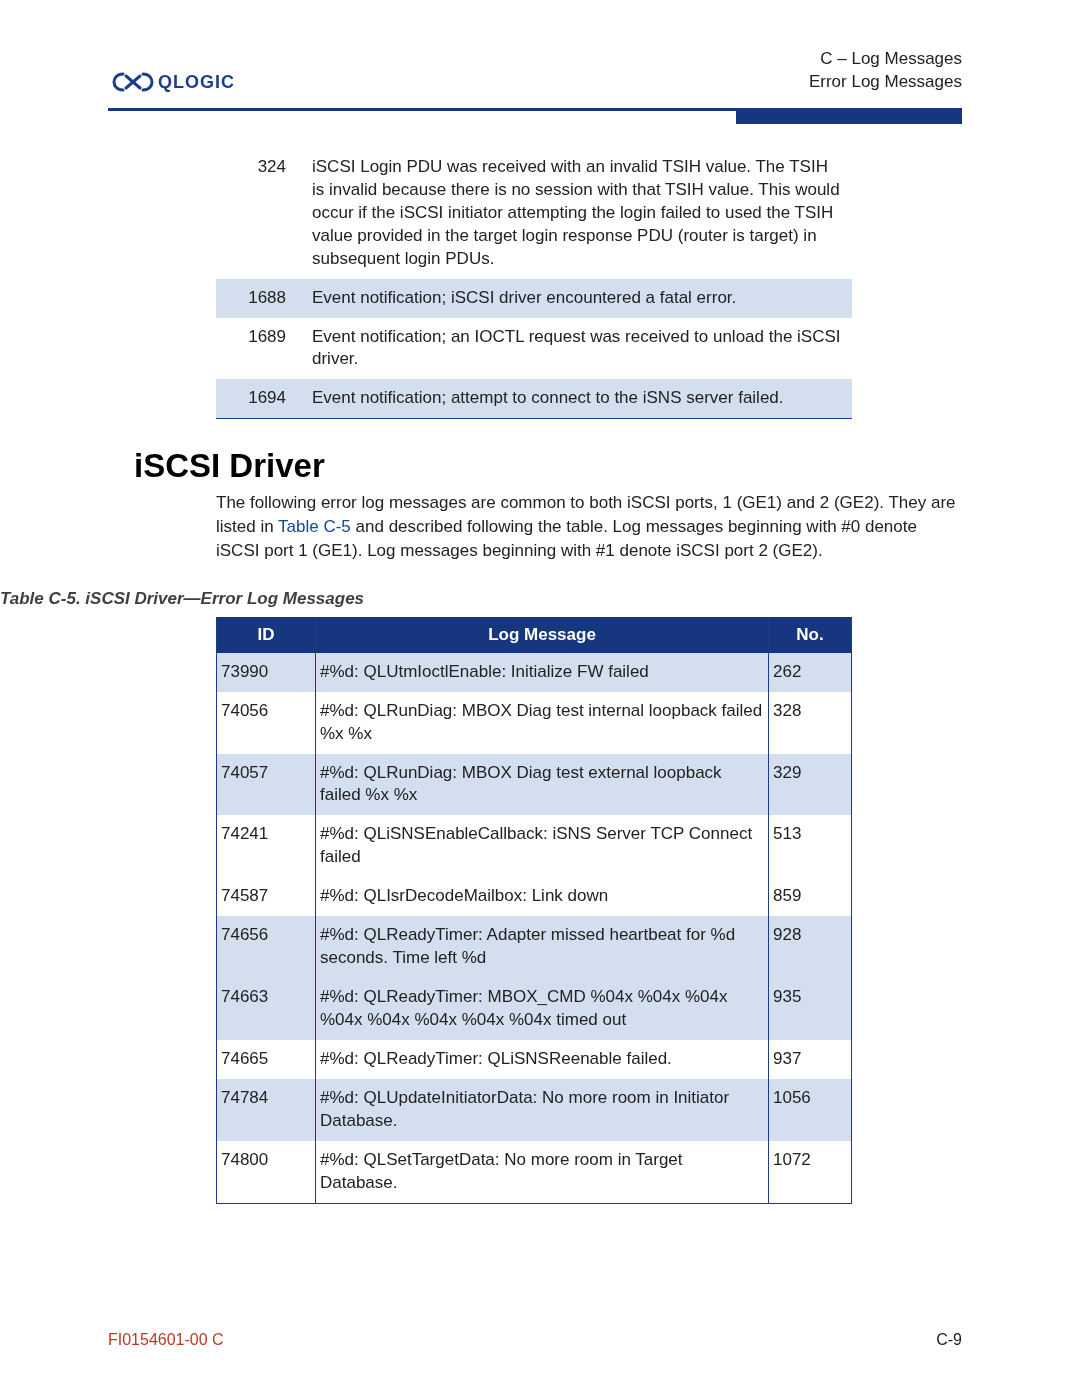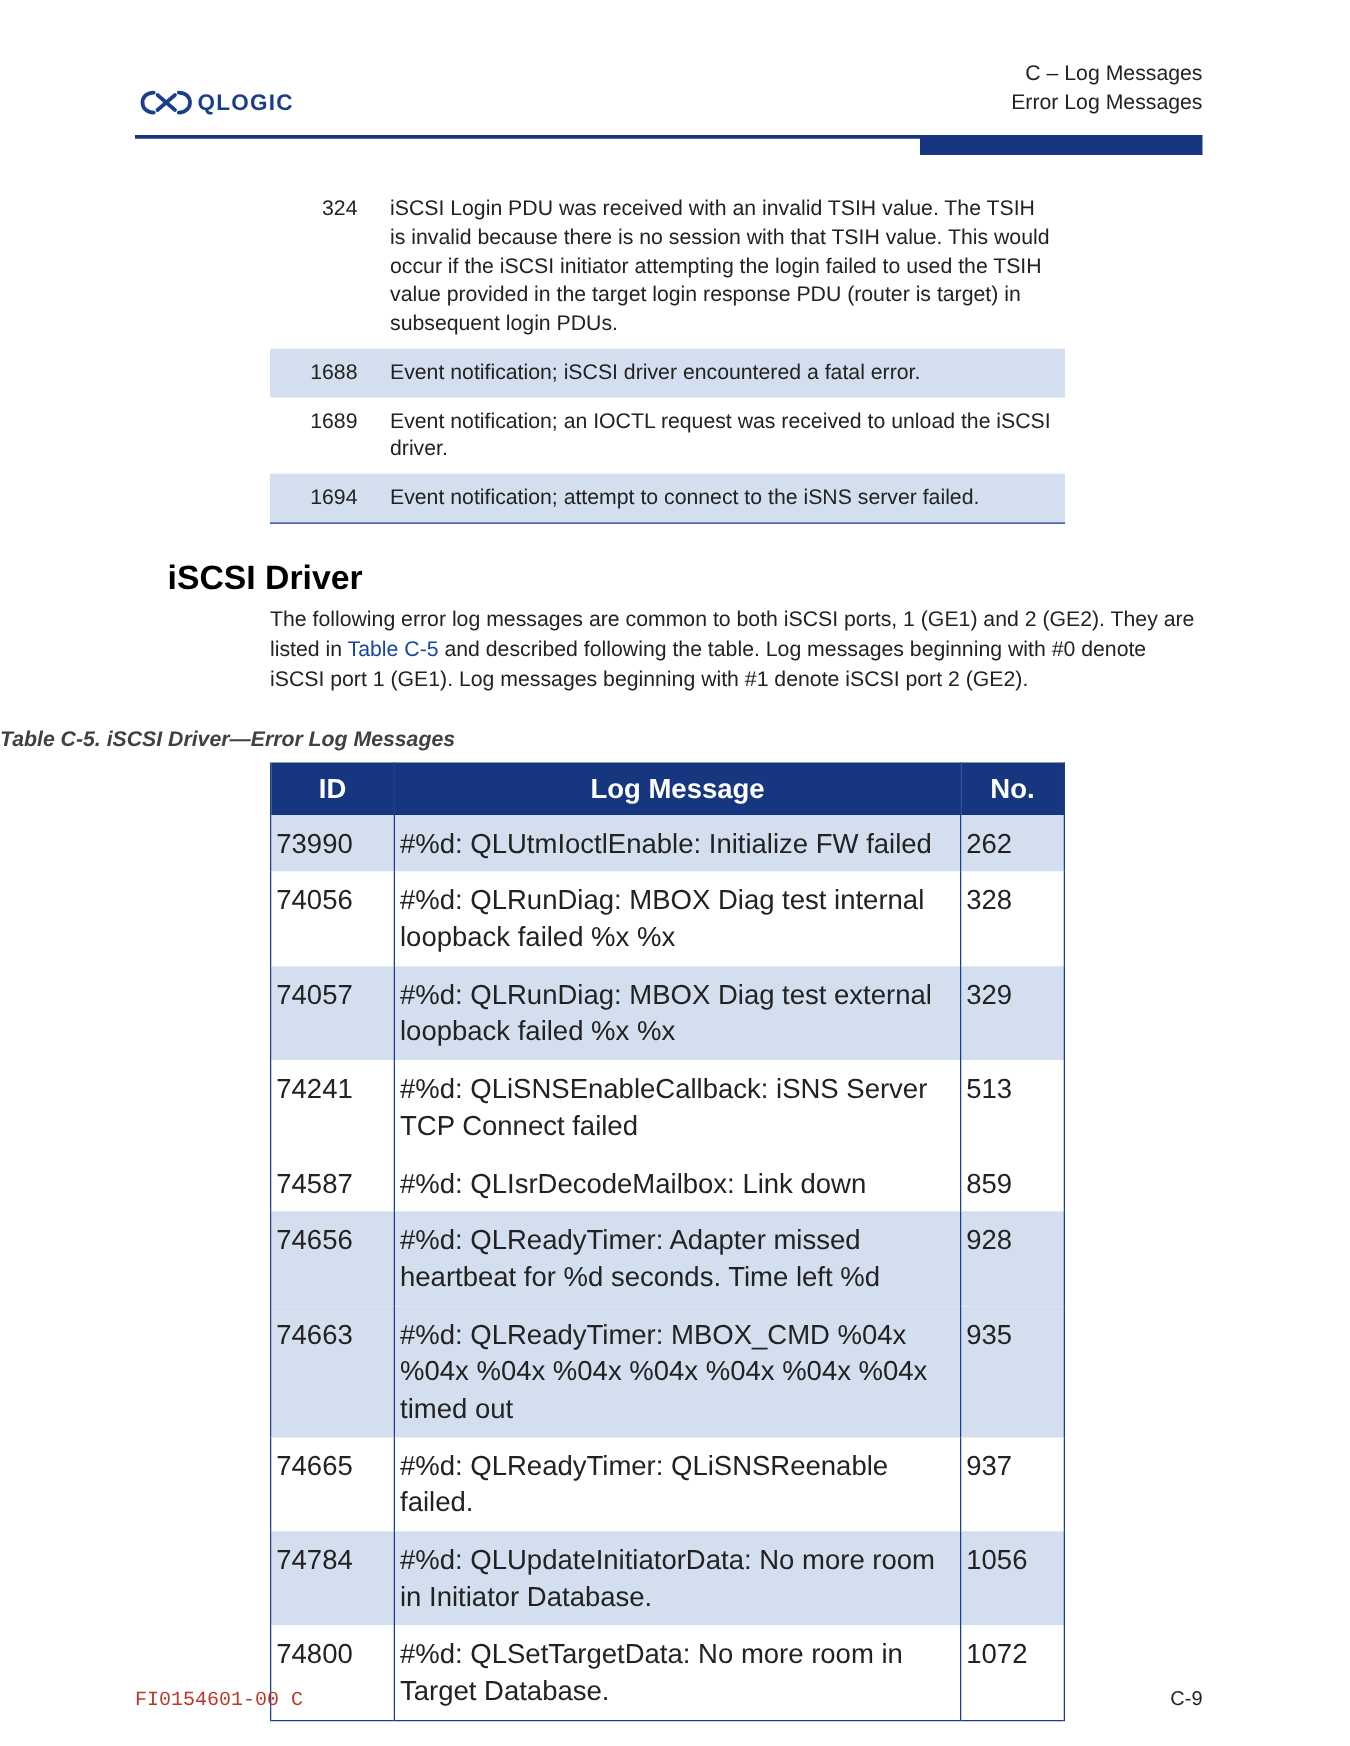--- a/index.html
+++ b/index.html
@@ -71,21 +71,21 @@
     padding: 8px 10px 8px 8px;
     vertical-align: top;
     line-height: 1.35;
   }
   .mini-table td.id { width: 62px; text-align: right; padding-right: 18px; }
   .mini-table tr.shade td { background: #d3dfef; }
   .mini-table { border-bottom: 1px solid #1a3e8c; }
 
   h2.section {
     margin: 28px 0 6px 134px;
-    font-size: 27px;
+    font-size: 33px;
     font-weight: bold;
     color: #000;
   }
   .para {
     margin: 0 118px 0 216px;
     line-height: 1.4;
     font-size: 17px;
   }
   .para .link { color: #1646a0; }
 
@@ -94,21 +94,21 @@
     font-weight: bold;
     color: #404040;
     margin: 26px 0 8px 0;
     font-size: 17px;
   }
 
   .main-table {
     margin: 0 auto;
     border-collapse: collapse;
     width: 636px;
-    font-size: 22px;
+    font-size: 17px;
     margin-left: 216px;
   }
   .main-table th {
     background: #16377f;
     color: #fff;
     font-weight: bold;
     padding: 8px 10px;
     border-left: 1px solid #1a3e8c;
     border-right: 1px solid #1a3e8c;
   }
@@ -128,21 +128,21 @@
 
   .footer {
     position: absolute;
     left: 108px;
     right: 118px;
     bottom: 48px;
     display: flex;
     justify-content: space-between;
     font-size: 16px;
   }
-  .footer .docnum { color: #b93a2a; font-family: Liberation Mono, monospace; }
+  .footer .docnum { color: #b93a2a; }
   .footer .pageno { color: #222; }
 </style>
 </head>
 <body>
 
 <div class="page">
 
   <div class="topbar">
     <div class="logo-wrap">
       <span class="logo-glyph">

